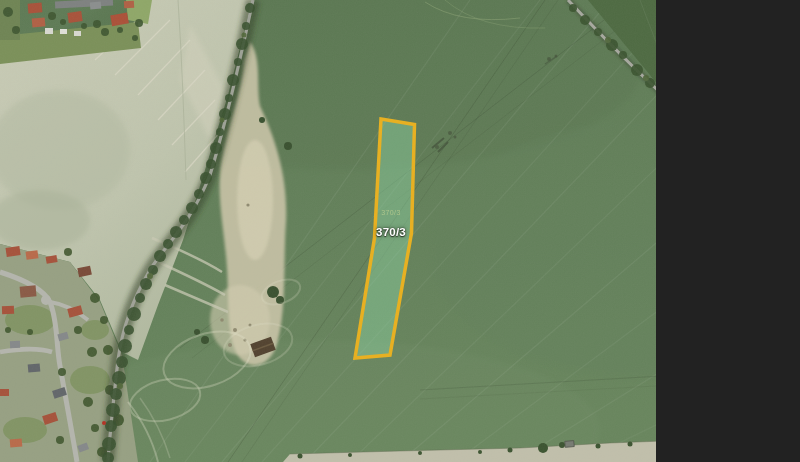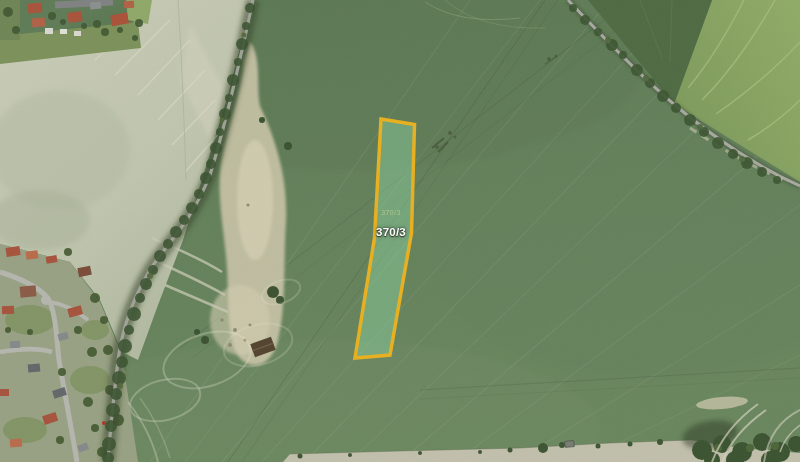--- a/index.html
+++ b/index.html
@@ -1,17 +1,17 @@
 <!DOCTYPE html>
 <html><head>
 <meta charset="utf-8">
 <style>
   html,body{margin:0;padding:0;background:#222;}
   #viewport{
-    position:relative;width:800px;height:462px;overflow:hidden;
+    position:relative;width:656px;height:462px;overflow:hidden;
     font-family:"Liberation Sans",sans-serif;
     background:#64805a;
   }
   #viewport svg{position:absolute;left:0;top:0;display:block;}
   .parcel-label{
     position:absolute;left:391px;top:232px;transform:translate(-50%,-50%);
     font-size:11.5px;font-weight:bold;color:#fff;letter-spacing:.2px;
     text-shadow:0 0 2px rgba(35,42,30,.95),0 0 4px rgba(35,42,30,.6),0 1px 1px rgba(35,42,30,.8);
     white-space:nowrap;user-select:none;
   }

